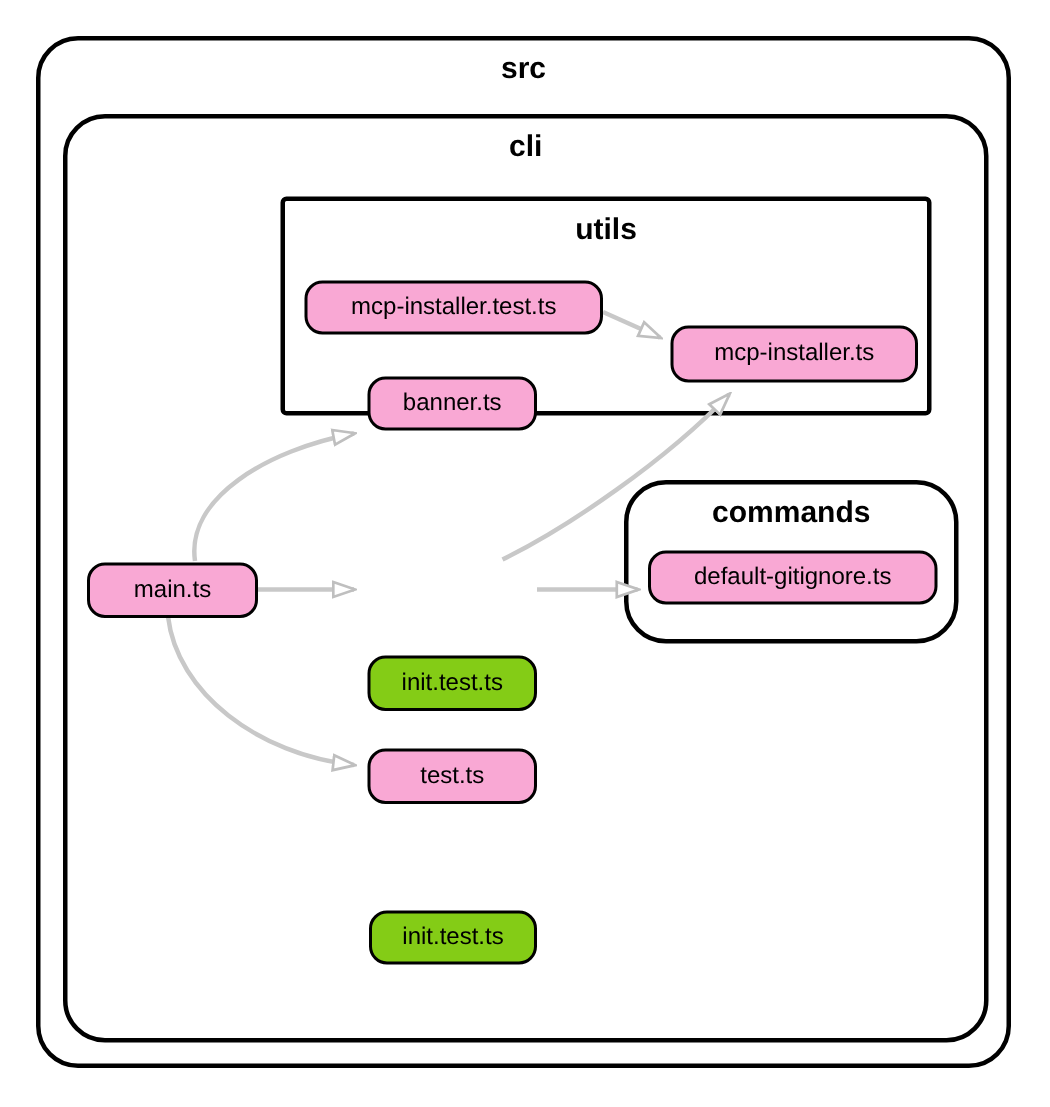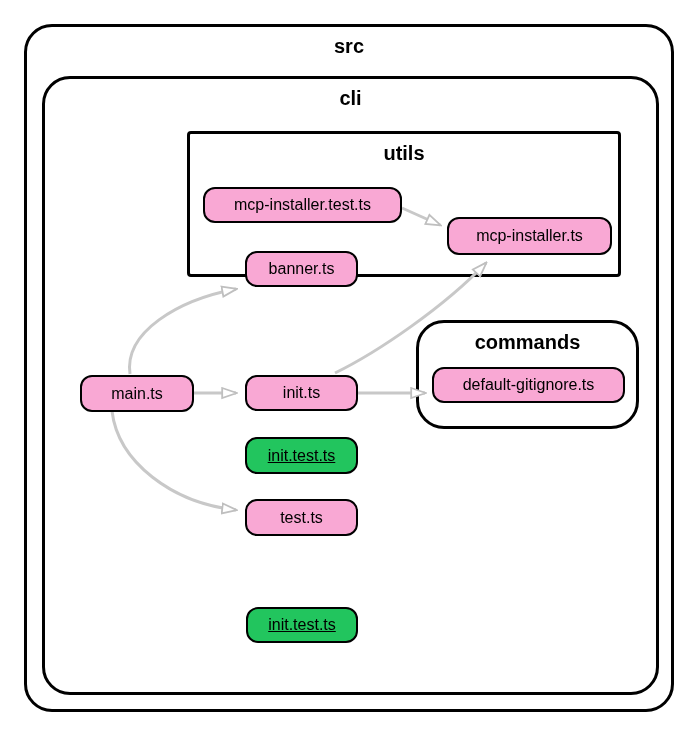--- a/index.html
+++ b/index.html
@@ -45,21 +45,21 @@
     border: 2.5px solid #000000;
     border-radius: 12px;
     display: flex;
     align-items: center;
     justify-content: center;
     font-size: 16px;
     color: #000000;
     white-space: nowrap;
   }
   .node.cyan  { background: #f9a8d4; }
-  .node.green { background: #22c55e; text-decoration: underline; }
+  .node.green { background: #84cc16; }
 </style>
 </head>
 <body>
 
 <div class="stage">
 
   <div class="cluster" style="left:24px; top:24px; width:650px; height:688px; border-radius:28px;">
     <span class="cluster-label">src</span>
   </div>
 
@@ -86,29 +86,28 @@
     <g fill="none" stroke="#c8c8c8" stroke-width="3">
       <path d="M 172,393 L 236,393" marker-end="url(#arrow)"></path>
       <path d="M 130,374 C 124,332 178,300 236,289" marker-end="url(#arrow)"></path>
       <path d="M 112,411 C 118,462 172,503 236,510" marker-end="url(#arrow)"></path>
       <path d="M 402,208 L 440,225" marker-end="url(#arrow)"></path>
       <path d="M 335,373 C 378,352 444,307 486,263" marker-end="url(#arrow)"></path>
       <path d="M 358,393 L 425,393" marker-end="url(#arrow)"></path>
     </g>
   </svg>
 
-  <div class="node cyan" style="left:58px; top:375px; width:114px; height:37px;margin-left:22px;">main.ts</div>
+  <div class="node cyan" style="left:58px; top:375px; width:114px; height:37px;">main.ts</div>
 
   <div class="node cyan" style="left:203px; top:187px; width:199px; height:36px;">mcp-installer.test.ts</div>
 
   <div class="node cyan" style="left:447px; top:217px; width:165px; height:38px;">mcp-installer.ts</div>
 
   <div class="node cyan" style="left:245px; top:251px; width:113px; height:36px;">banner.ts</div>
 
-  <div class="node cyan" style="left:245px; top:375px; width:113px; height:36px;">init.ts</div>
 
   <div class="node green" style="left:245px; top:437px; width:113px; height:37px;">init.test.ts</div>
 
   <div class="node cyan" style="left:245px; top:499px; width:113px; height:37px;">test.ts</div>
 
   <div class="node green" style="left:246px; top:607px; width:112px; height:36px;">init.test.ts</div>
 
   <div class="node cyan" style="left:432px; top:367px; width:193px; height:36px;">default-gitignore.ts</div>
 
 </div>

